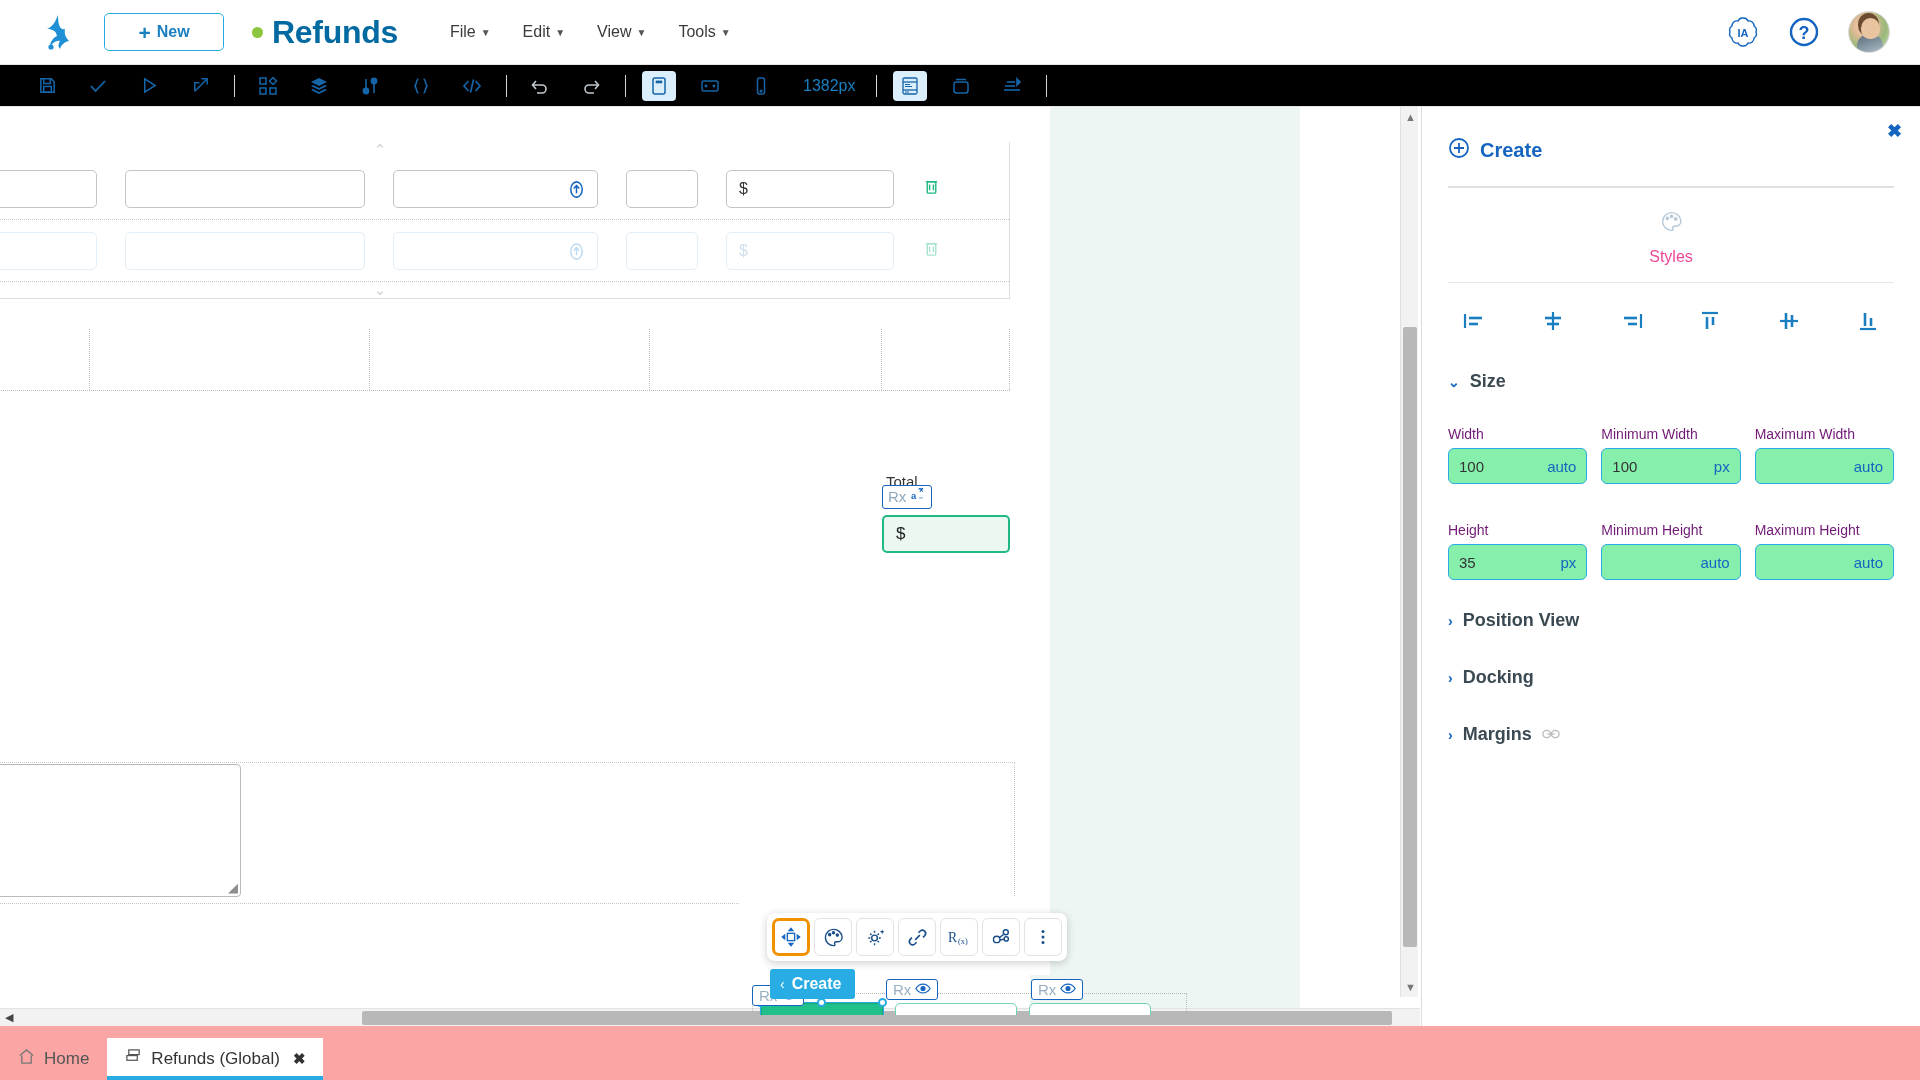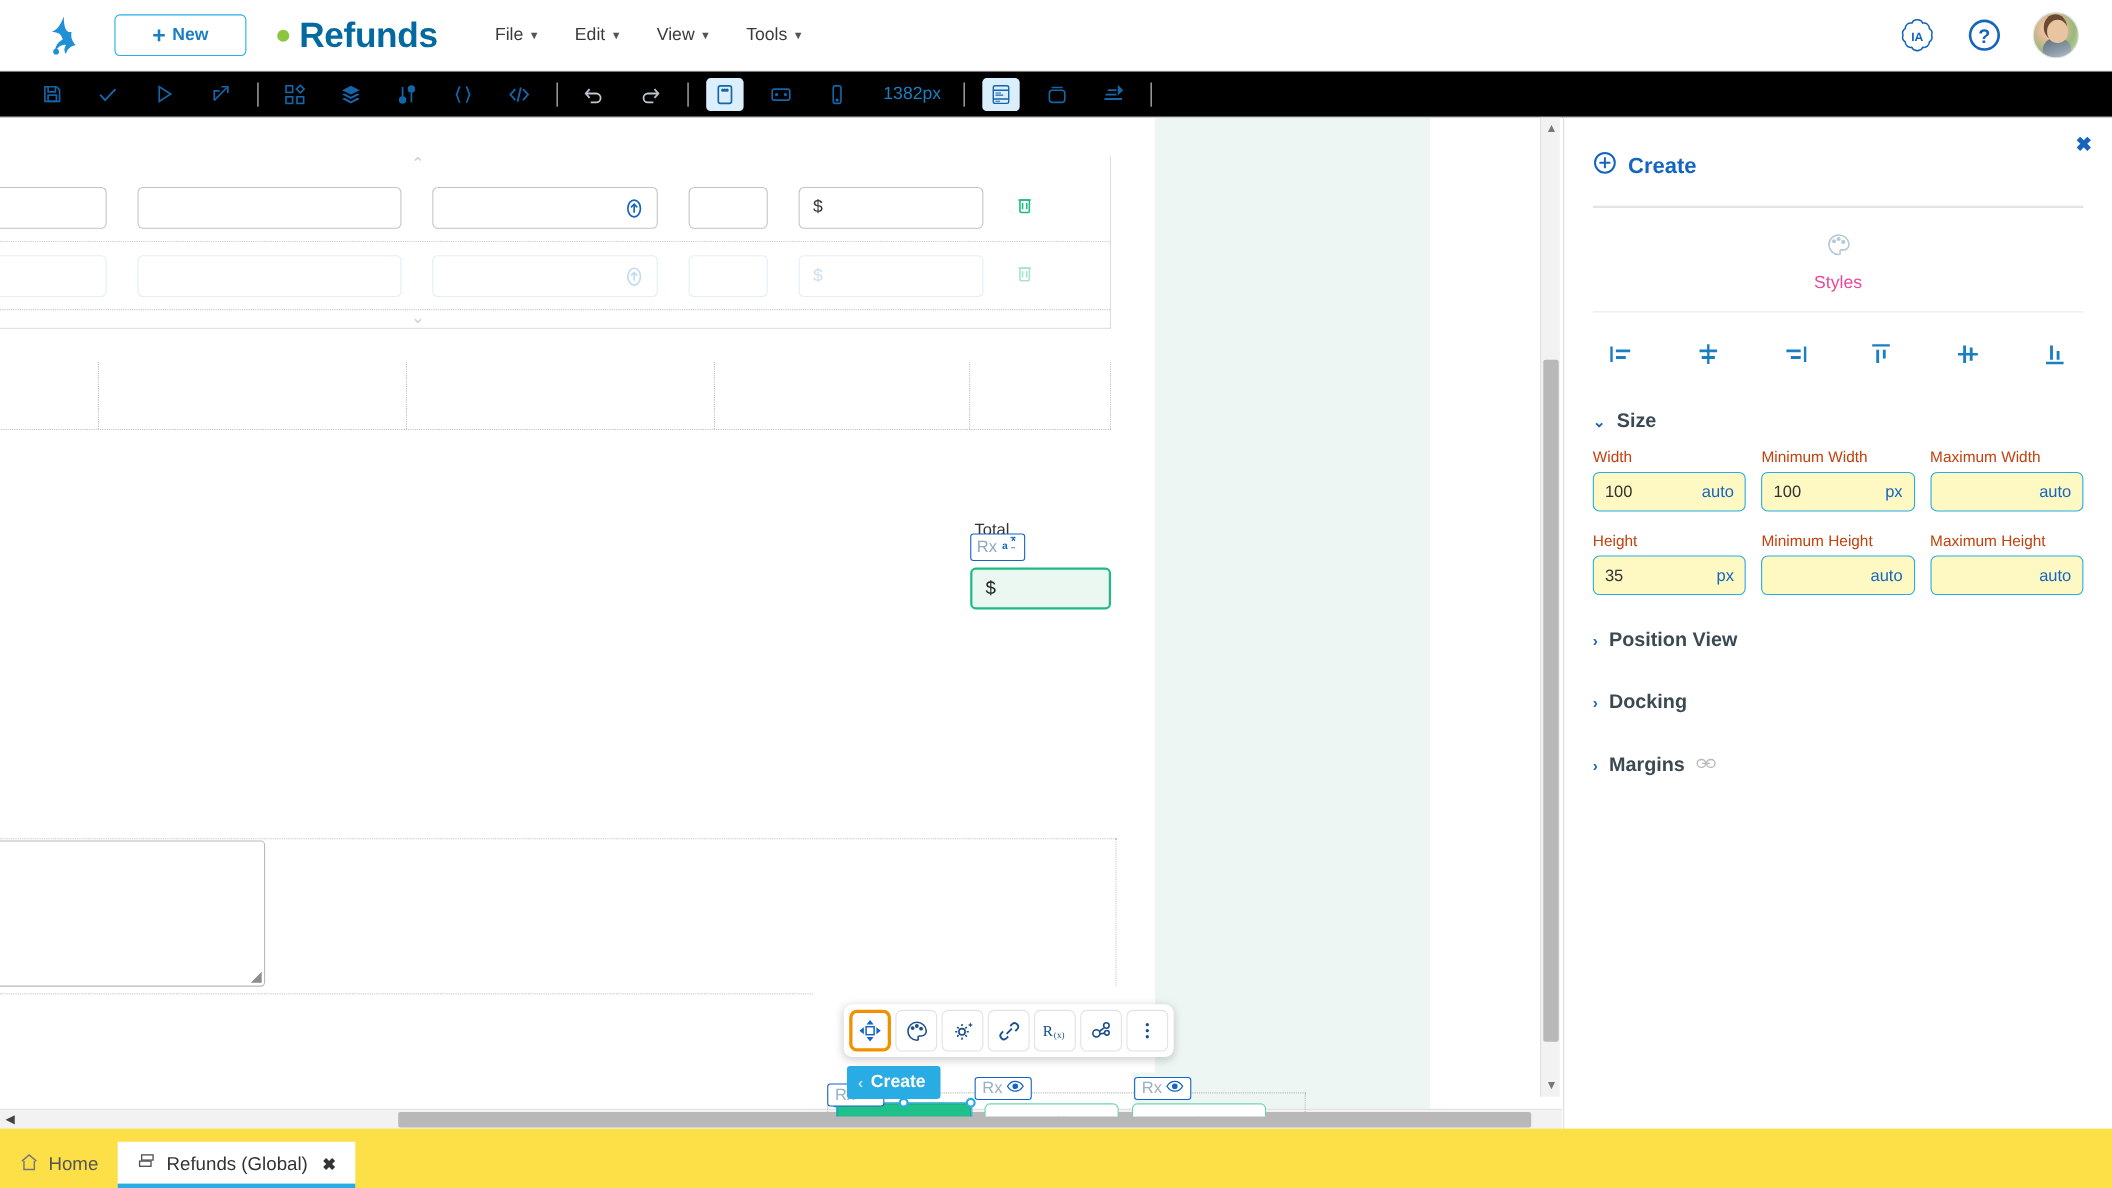--- a/index.html
+++ b/index.html
@@ -268,33 +268,33 @@
   .sect-head {
     display: flex; align-items: center; gap: 10px;
     margin: 34px 0 0 26px; font-size: 18px; font-weight: 700; color: #3b4a52;
     cursor: pointer;
   }
   .sect-head .chev { color: #1565c0; font-size: 14px; font-weight: 700; }
   .link-ic { color: #b9b9b9; font-size: 15px; }
 
   .fgrid { display: flex; margin: 14px 26px 0; gap: 14px; }
   .fcol { flex: 1; }
-  .flabel { font-size: 14px; color: #c2410c; margin-bottom: 6px; }
+  .flabel { font-size: 14px; color: #701a75; margin-bottom: 6px; margin-top: 20px; }
   .finput {
-    height: 36px; border: 1px solid #29ace3; border-radius: 6px; background: #fef9c3;
+    height: 36px; border: 1px solid #29ace3; border-radius: 6px; background: #86efac;
     display: flex; align-items: center; justify-content: space-between;
     padding: 0 10px; font-size: 15px; text-align: right;
   }
   .finput .val { color: #333; }
   .finput .unit { color: #1565c0; }
 
   
   .bottombar {
     position: absolute; left: 0; top: 1026px; width: 1920px; height: 54px;
-    background: #fde047; display: flex; align-items: flex-end;
+    background: #fca5a5; display: flex; align-items: flex-end;
   }
   .bb-tab {
     height: 42px; display: flex; align-items: center; gap: 9px;
     padding: 0 18px; font-size: 17px; color: #555; cursor: pointer;
     position: relative;
   }
   .bb-tab.active { background: #fff; color: #333; }
   .bb-tab.active::after {
     content: ""; position: absolute; left: 0; bottom: 0; width: 100%; height: 4px; background: #29ace3;
   }

